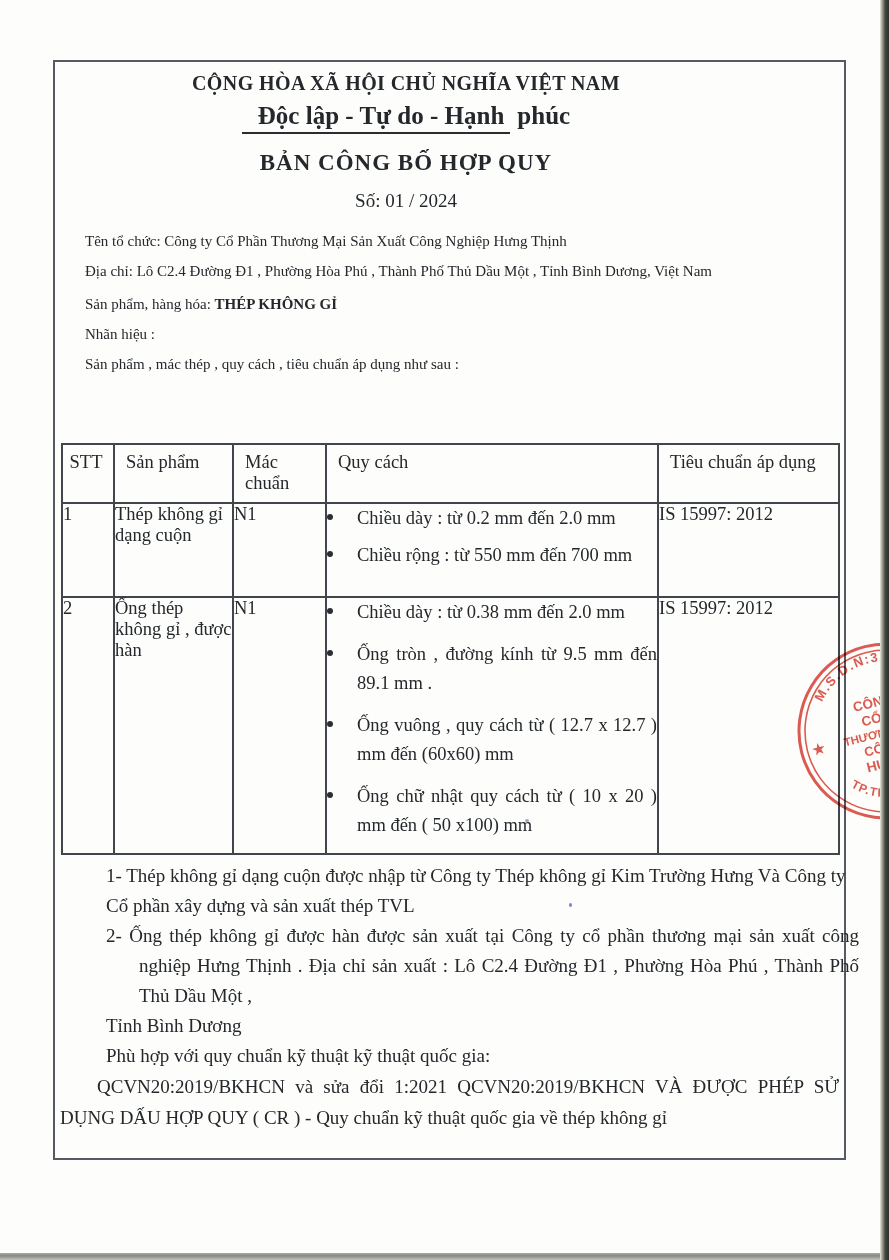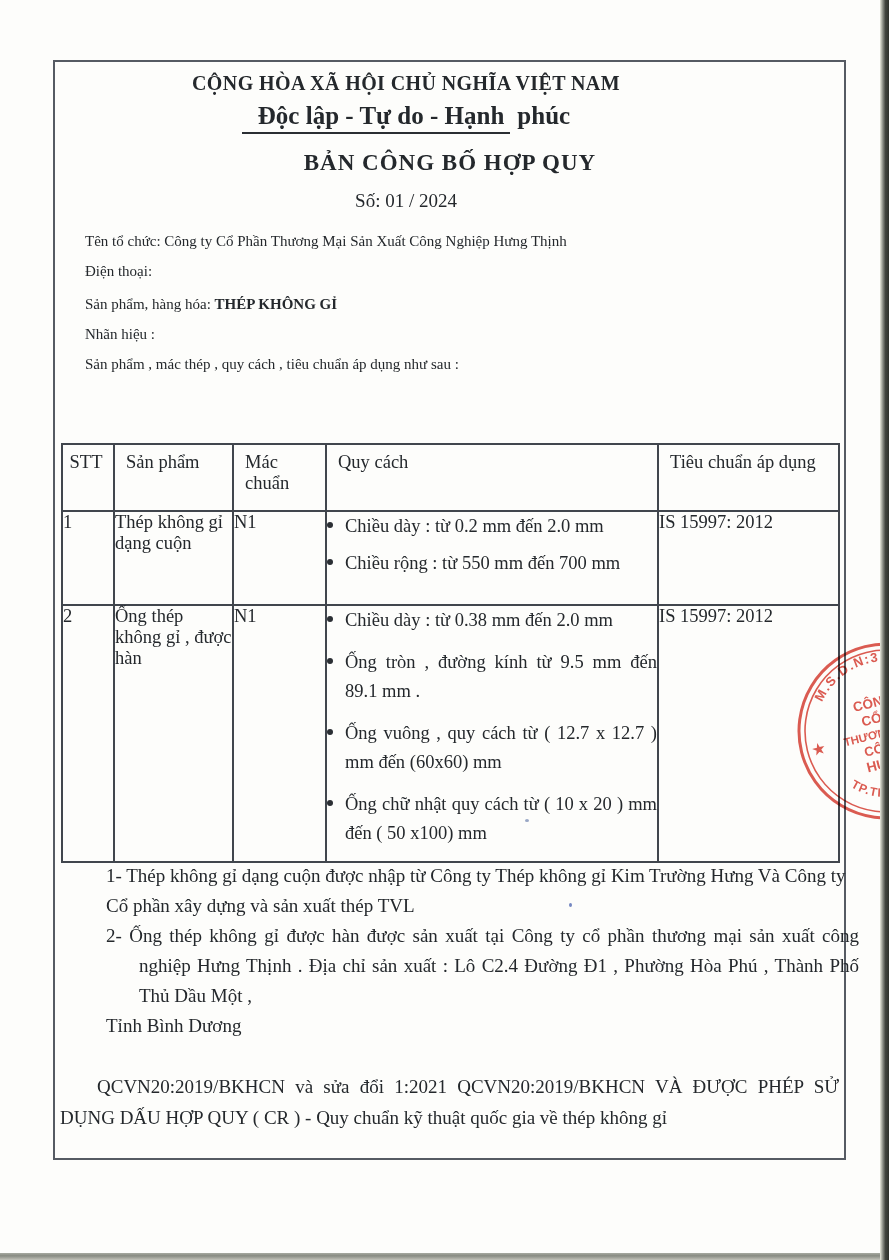--- a/index.html
+++ b/index.html
@@ -10,46 +10,46 @@
   }
   .frame {
     position:absolute; left:53px; top:60px; width:789px; height:1096px;
     border:2px solid #565b63; background:transparent;
   }
   .centered { position:absolute; left:53px; width:706px; text-align:center; }
   .country { top:72px; font-size:20px; font-weight:bold; letter-spacing:.4px; }
   .motto { top:102px; font-size:25px; font-weight:bold; }
   .motto .ul { border-bottom:2px solid #2a2e33; padding:0 6px 2px 16px; display:inline-block; }
   .motto .tail { margin-left:7px; }
-  .doc-title { top:150px; font-size:23px; font-weight:bold; letter-spacing:1px;padding-left:44px; }
+  .doc-title { top:150px; font-size:23px; font-weight:bold; letter-spacing:1px; }
   .doc-number { top:190px; font-size:19px; }
 
   .info { position:absolute; left:85px; top:226px; width:737px; font-size:15px; line-height:30px; }
   .info p { margin:0; }
   .indent { margin-left:9px; }
   .info .product { margin-top:3px; }
   .bold { font-weight:bold; }
 
   table.spec {
     position:absolute; left:61px; top:443px; width:777px;
     border-collapse:collapse; table-layout:fixed; font-size:18.5px;
   }
   table.spec th, table.spec td {
     border:2px solid #41464d; vertical-align:top; font-weight:normal;
     padding:0; text-align:left;
   }
-  table.spec th { height:40px; padding:7px 4px 16px 11px; }
+  table.spec th { height:40px; padding:7px 4px 8px 11px; }
   table.spec th.c { text-align:center; padding-left:0; }
   tr.r1 td { height:92px; }
   tr.r2 td { height:236px; }
   td.cell-c { text-align:center; padding-top:9px; }
   td.cell-sp { padding:9px 7px 0 11px; text-align:justify; }
   td.cell-qc { padding:8px 10px 0 27px; }
   td.cell-tc { padding:9px 4px 0 10px; }
-  .bullet { display:flex; gap:12px; margin-bottom:8px; }
+  .bullet { display:flex; gap:24px; margin-bottom:8px; }
   tr.r2 .bullet { margin-bottom:13px; }
   .dot { flex:0 0 auto; width:6px; height:6px; border-radius:50%; background:#2b2f34; margin-top:10px; }
   .btext { flex:1; text-align:justify; line-height:29px; }
 
   .notes { position:absolute; left:85px; top:861px; width:753px; font-size:19px; line-height:30px;margin-left:21px; }
   .notes p { margin:0; }
   .n2 { padding-left:33px; text-indent:-33px; text-align:justify; margin-top:1px; }
   .conformity { margin-top:2px; }
   .regulation {
     position:absolute; left:60px; top:1071px; width:779px;
@@ -78,21 +78,21 @@
 
 <div class="centered motto">
   <span class="ul">Độc lập - Tự do - Hạnh</span><span class="tail">phúc</span>
 </div>
 
 <div class="centered doc-title">BẢN CÔNG BỐ HỢP QUY</div>
 <div class="centered doc-number">Số: 01 / 2024</div>
 
 <div class="info">
   <p>Tên tổ chức: Công ty Cổ Phần Thương Mại Sản Xuất Công Nghiệp Hưng Thịnh</p>
-  <p>Điện thoại:</p>
+  <p>Địa chỉ: Lô C2.4 Đường Đ1 , Phường Hòa Phú , Thành Phố Thủ Dầu Một , Tỉnh Bình Dương, Việt Nam</p>
   <p class="indent product"><span>Sản phẩm, hàng hóa: </span><span class="bold">THÉP KHÔNG GỈ</span></p>
   <p class="indent">Nhãn hiệu :</p>
   <p class="indent">Sản phẩm , mác thép , quy cách , tiêu chuẩn áp dụng như sau :</p>
 </div>
 
 <table class="spec">
   <colgroup>
     <col style="width:52px">
       <col style="width:119px">
       <col style="width:93px">
@@ -147,20 +147,21 @@
     </td>
     <td class="cell-tc">IS 15997: 2012</td>
   </tr>
 </tbody>
   </table>
 
 <div class="notes">
   <p>1- Thép không gỉ dạng cuộn được nhập từ Công ty Thép không gỉ Kim Trường Hưng Và Công ty Cổ phần xây dựng và sản xuất thép TVL</p>
   <p class="n2">2- Ống thép không gỉ được hàn được sản xuất tại Công ty cổ phần thương mại sản xuất công nghiệp Hưng Thịnh . Địa chỉ sản xuất : Lô C2.4 Đường Đ1 , Phường Hòa Phú , Thành Phố Thủ Dầu Một ,</p>
   <p>Tỉnh Bình Dương</p>
+  <p class="conformity">Phù hợp với quy chuẩn kỹ thuật kỹ thuật quốc gia:</p>
 </div>
 
 <div class="regulation">QCVN20:2019/BKHCN và sửa đổi 1:2021 QCVN20:2019/BKHCN VÀ ĐƯỢC PHÉP SỬ DỤNG DẤU HỢP QUY ( CR ) -  Quy chuẩn kỹ thuật quốc gia về thép không gỉ</div>
 
 <svg class="stamp" viewBox="0 0 232 232">
   <g transform="rotate(-14 116 116)">
     <circle cx="116" cy="116" r="87" fill="none" stroke-width="3" stroke="#d8453a"></circle>
     <circle cx="116" cy="116" r="81" fill="none" stroke-width="1.6" stroke="#d8453a"></circle>
     <defs>
       <path id="arcT" d="M 46 116 A 70 70 0 0 1 186 116" fill="none"></path>

